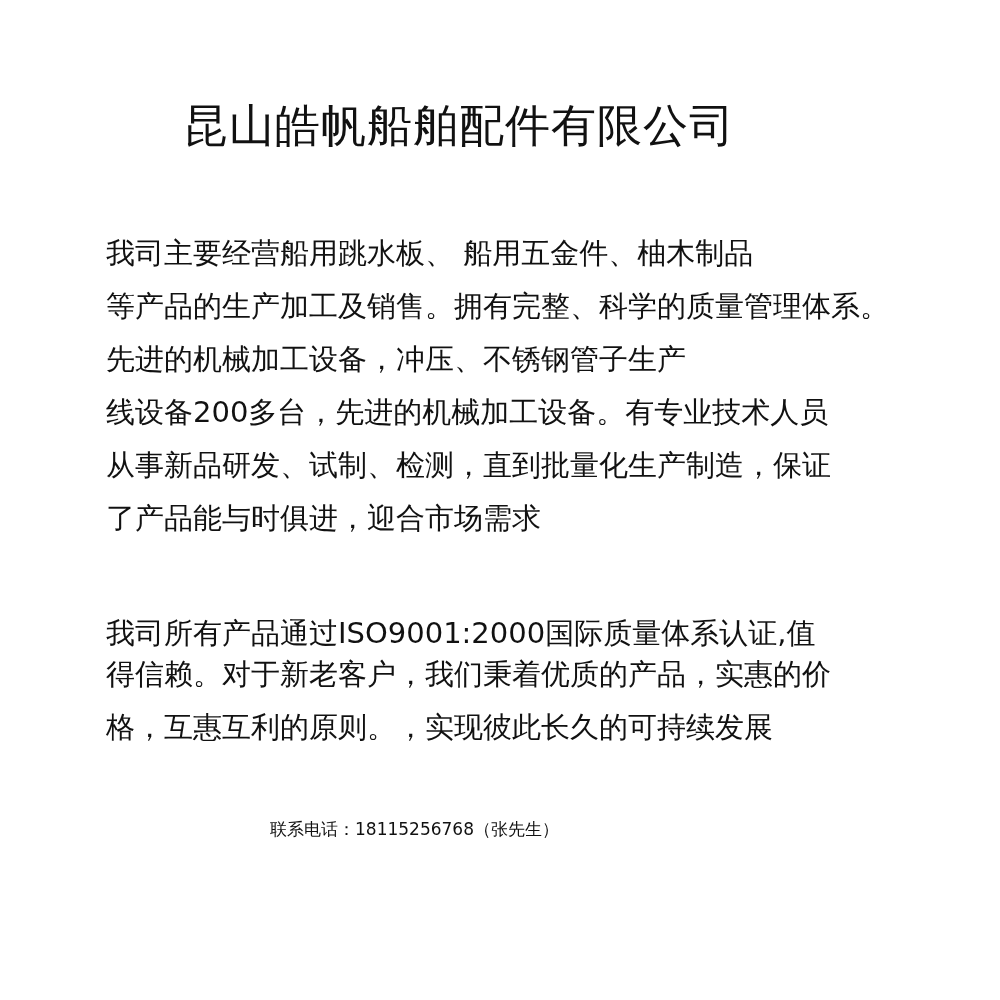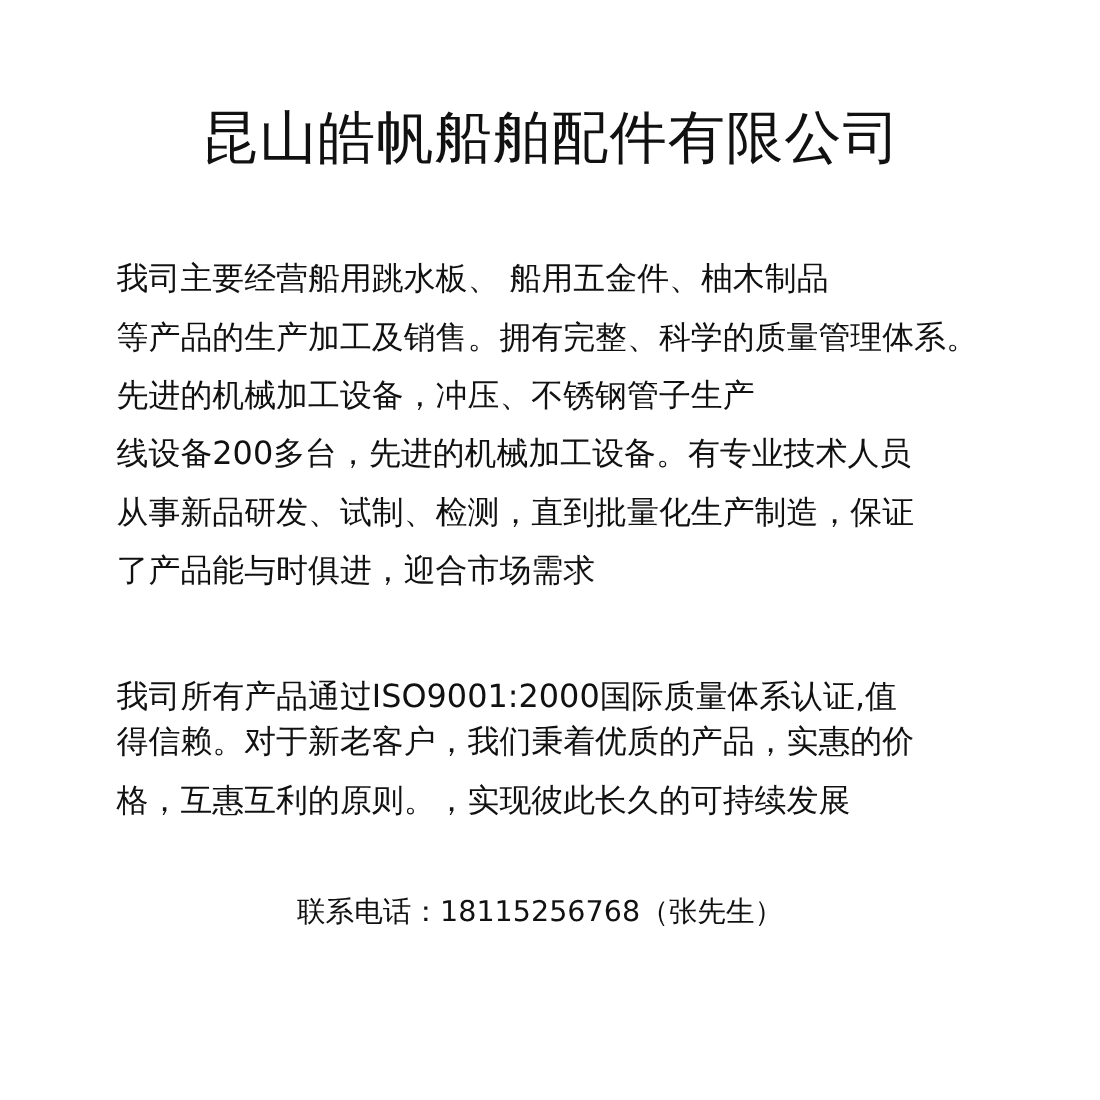--- a/index.html
+++ b/index.html
@@ -12,39 +12,39 @@
       height: 1000px;
       position: relative;
       overflow: hidden;
       font-family: "DejaVu Sans", "Liberation Sans", sans-serif;
       color: #111111;
     }
     .title {
       position: absolute;
       left: 183px;
       top: 96px;
-      font-size: 52px;
+      font-size: 45px;
       line-height: 60px;
       letter-spacing: 1px;
       white-space: nowrap;
       font-weight: normal;
       margin: 0;
     }
     .line {
       position: absolute;
       font-size: 29px;
       line-height: 34px;
       white-space: nowrap;
       margin: 0;
     }
     .contact {
       position: absolute;
       left: 270px;
       top: 812px;
-      font-size: 26px;
+      font-size: 17px;
       line-height: 34px;
       white-space: nowrap;
       margin: 0;
     }
   </style>
 </head>
 <body>
 
 <h1 class="title">昆山皓帆船舶配件有限公司</h1>
 

